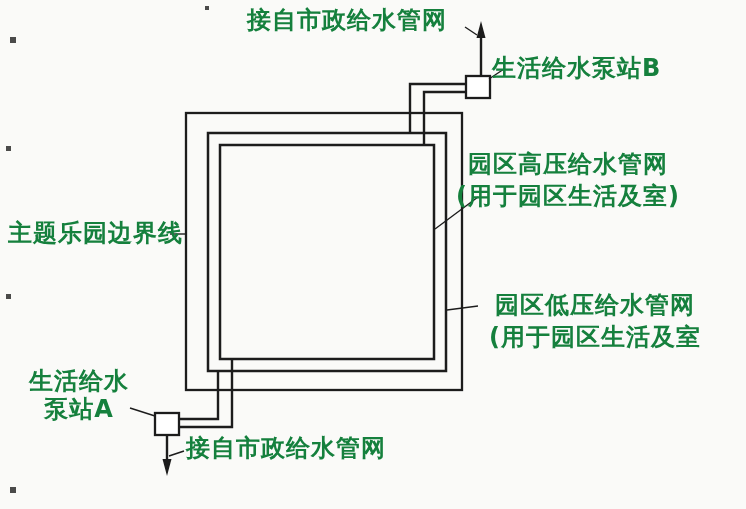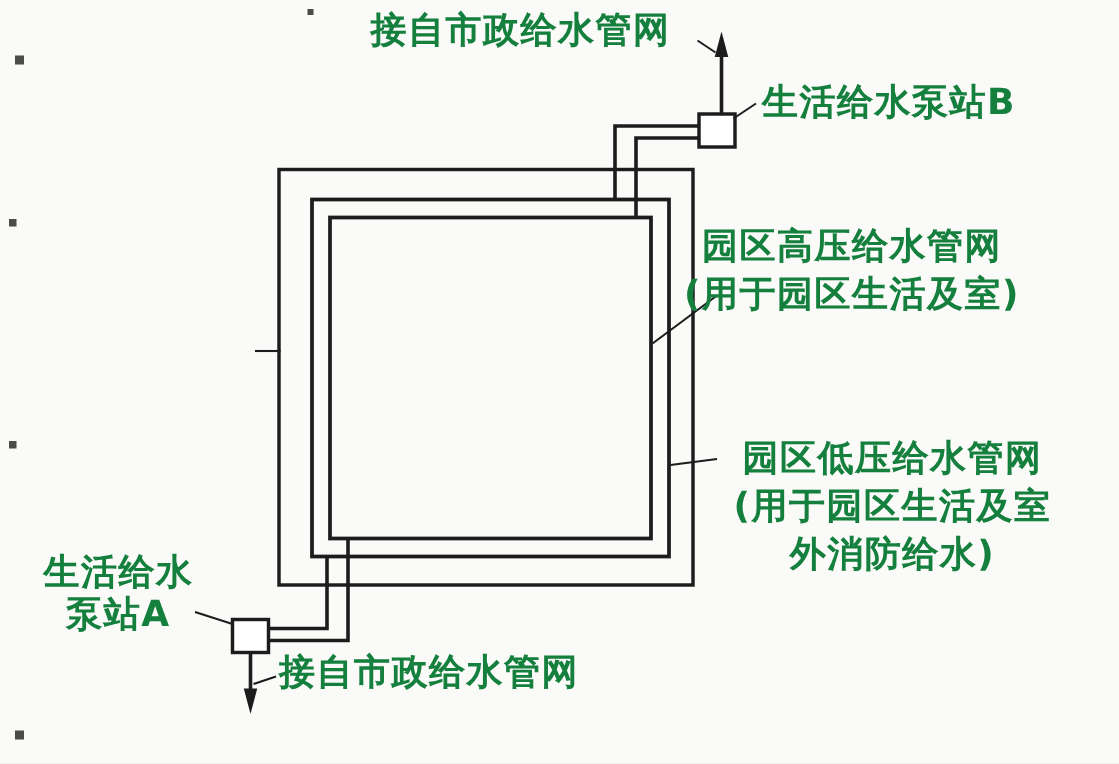--- a/index.html
+++ b/index.html
@@ -56,32 +56,32 @@
     <line x1="504" y1="69" x2="489" y2="79" stroke="#1c1c1c" stroke-width="1.4"></line>
     <line x1="478" y1="197" x2="435" y2="229" stroke="#1c1c1c" stroke-width="1.4"></line>
     <line x1="478" y1="306" x2="447" y2="310" stroke="#1c1c1c" stroke-width="1.4"></line>
     <line x1="130" y1="408" x2="155" y2="416" stroke="#1c1c1c" stroke-width="1.4"></line>
     <line x1="465" y1="27" x2="477" y2="35" stroke="#1c1c1c" stroke-width="1.4"></line>
     <line x1="184" y1="451" x2="169" y2="456" stroke="#1c1c1c" stroke-width="1.4"></line>
   </svg>
 
   <div class="lbl" style="left:247px;top:7px;">接自市政给水管网</div>
 
-  <div class="lbl" style="left:508px;top:55px;">生活给水泵站B</div>
+  <div class="lbl" style="left:492px;top:55px;">生活给水泵站B</div>
 
   <div class="lbl center" style="left:449px;top:148px;width:238px;">
     <div class="line">园区高压给水管网</div>
     <div class="line">(用于园区生活及室)</div>
   </div>
 
+  <div class="lbl" style="left:8px;top:220px;">主题乐园边界线</div>
 
   <div class="lbl center" style="left:472px;top:289px;width:246px;">
     <div class="line">园区低压给水管网</div>
     <div class="line">(用于园区生活及室</div>
-    <div class="line">外消防给水)</div>
   </div>
 
   <div class="lbl center" style="left:26px;top:367px;width:106px;text-align:center;">
     <div class="line" style="line-height:28px;">生活给水</div>
     <div class="line" style="line-height:28px;">泵站A</div>
   </div>
 
   <div class="lbl" style="left:186px;top:435px;">接自市政给水管网</div>
 
   <div class="speck" style="left:10px;top:37px;width:6px;height:6px;"></div>

